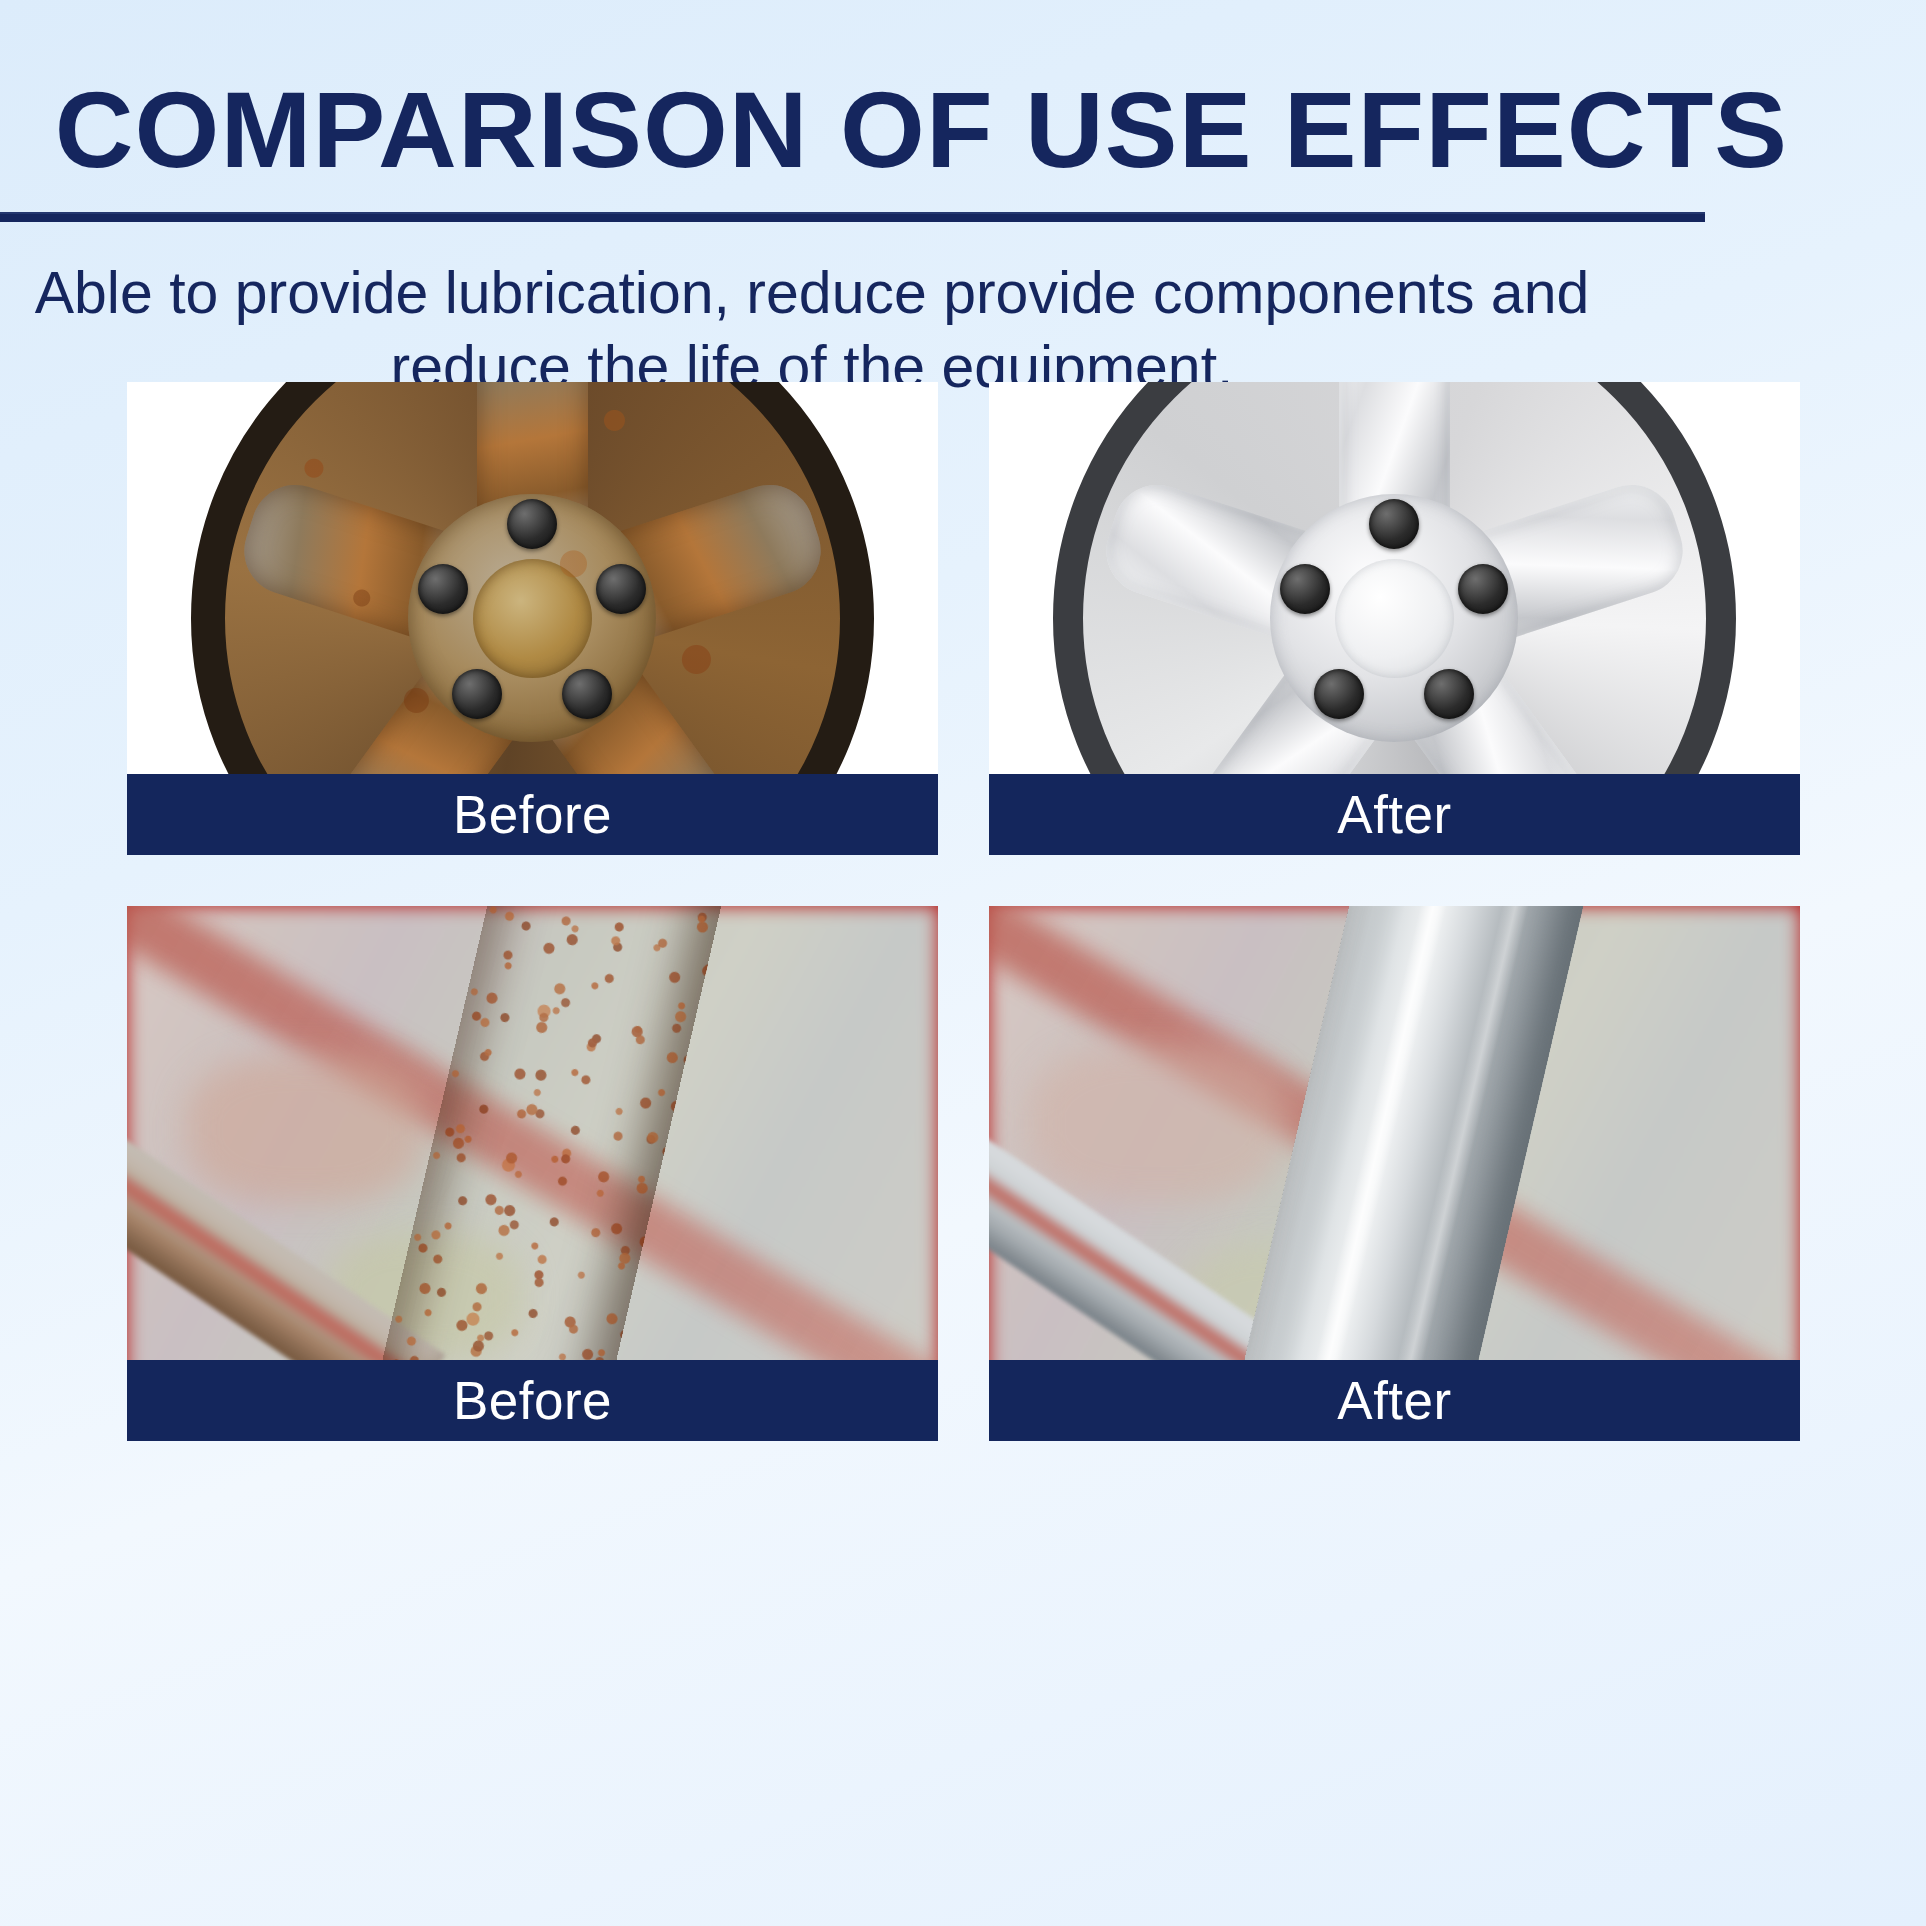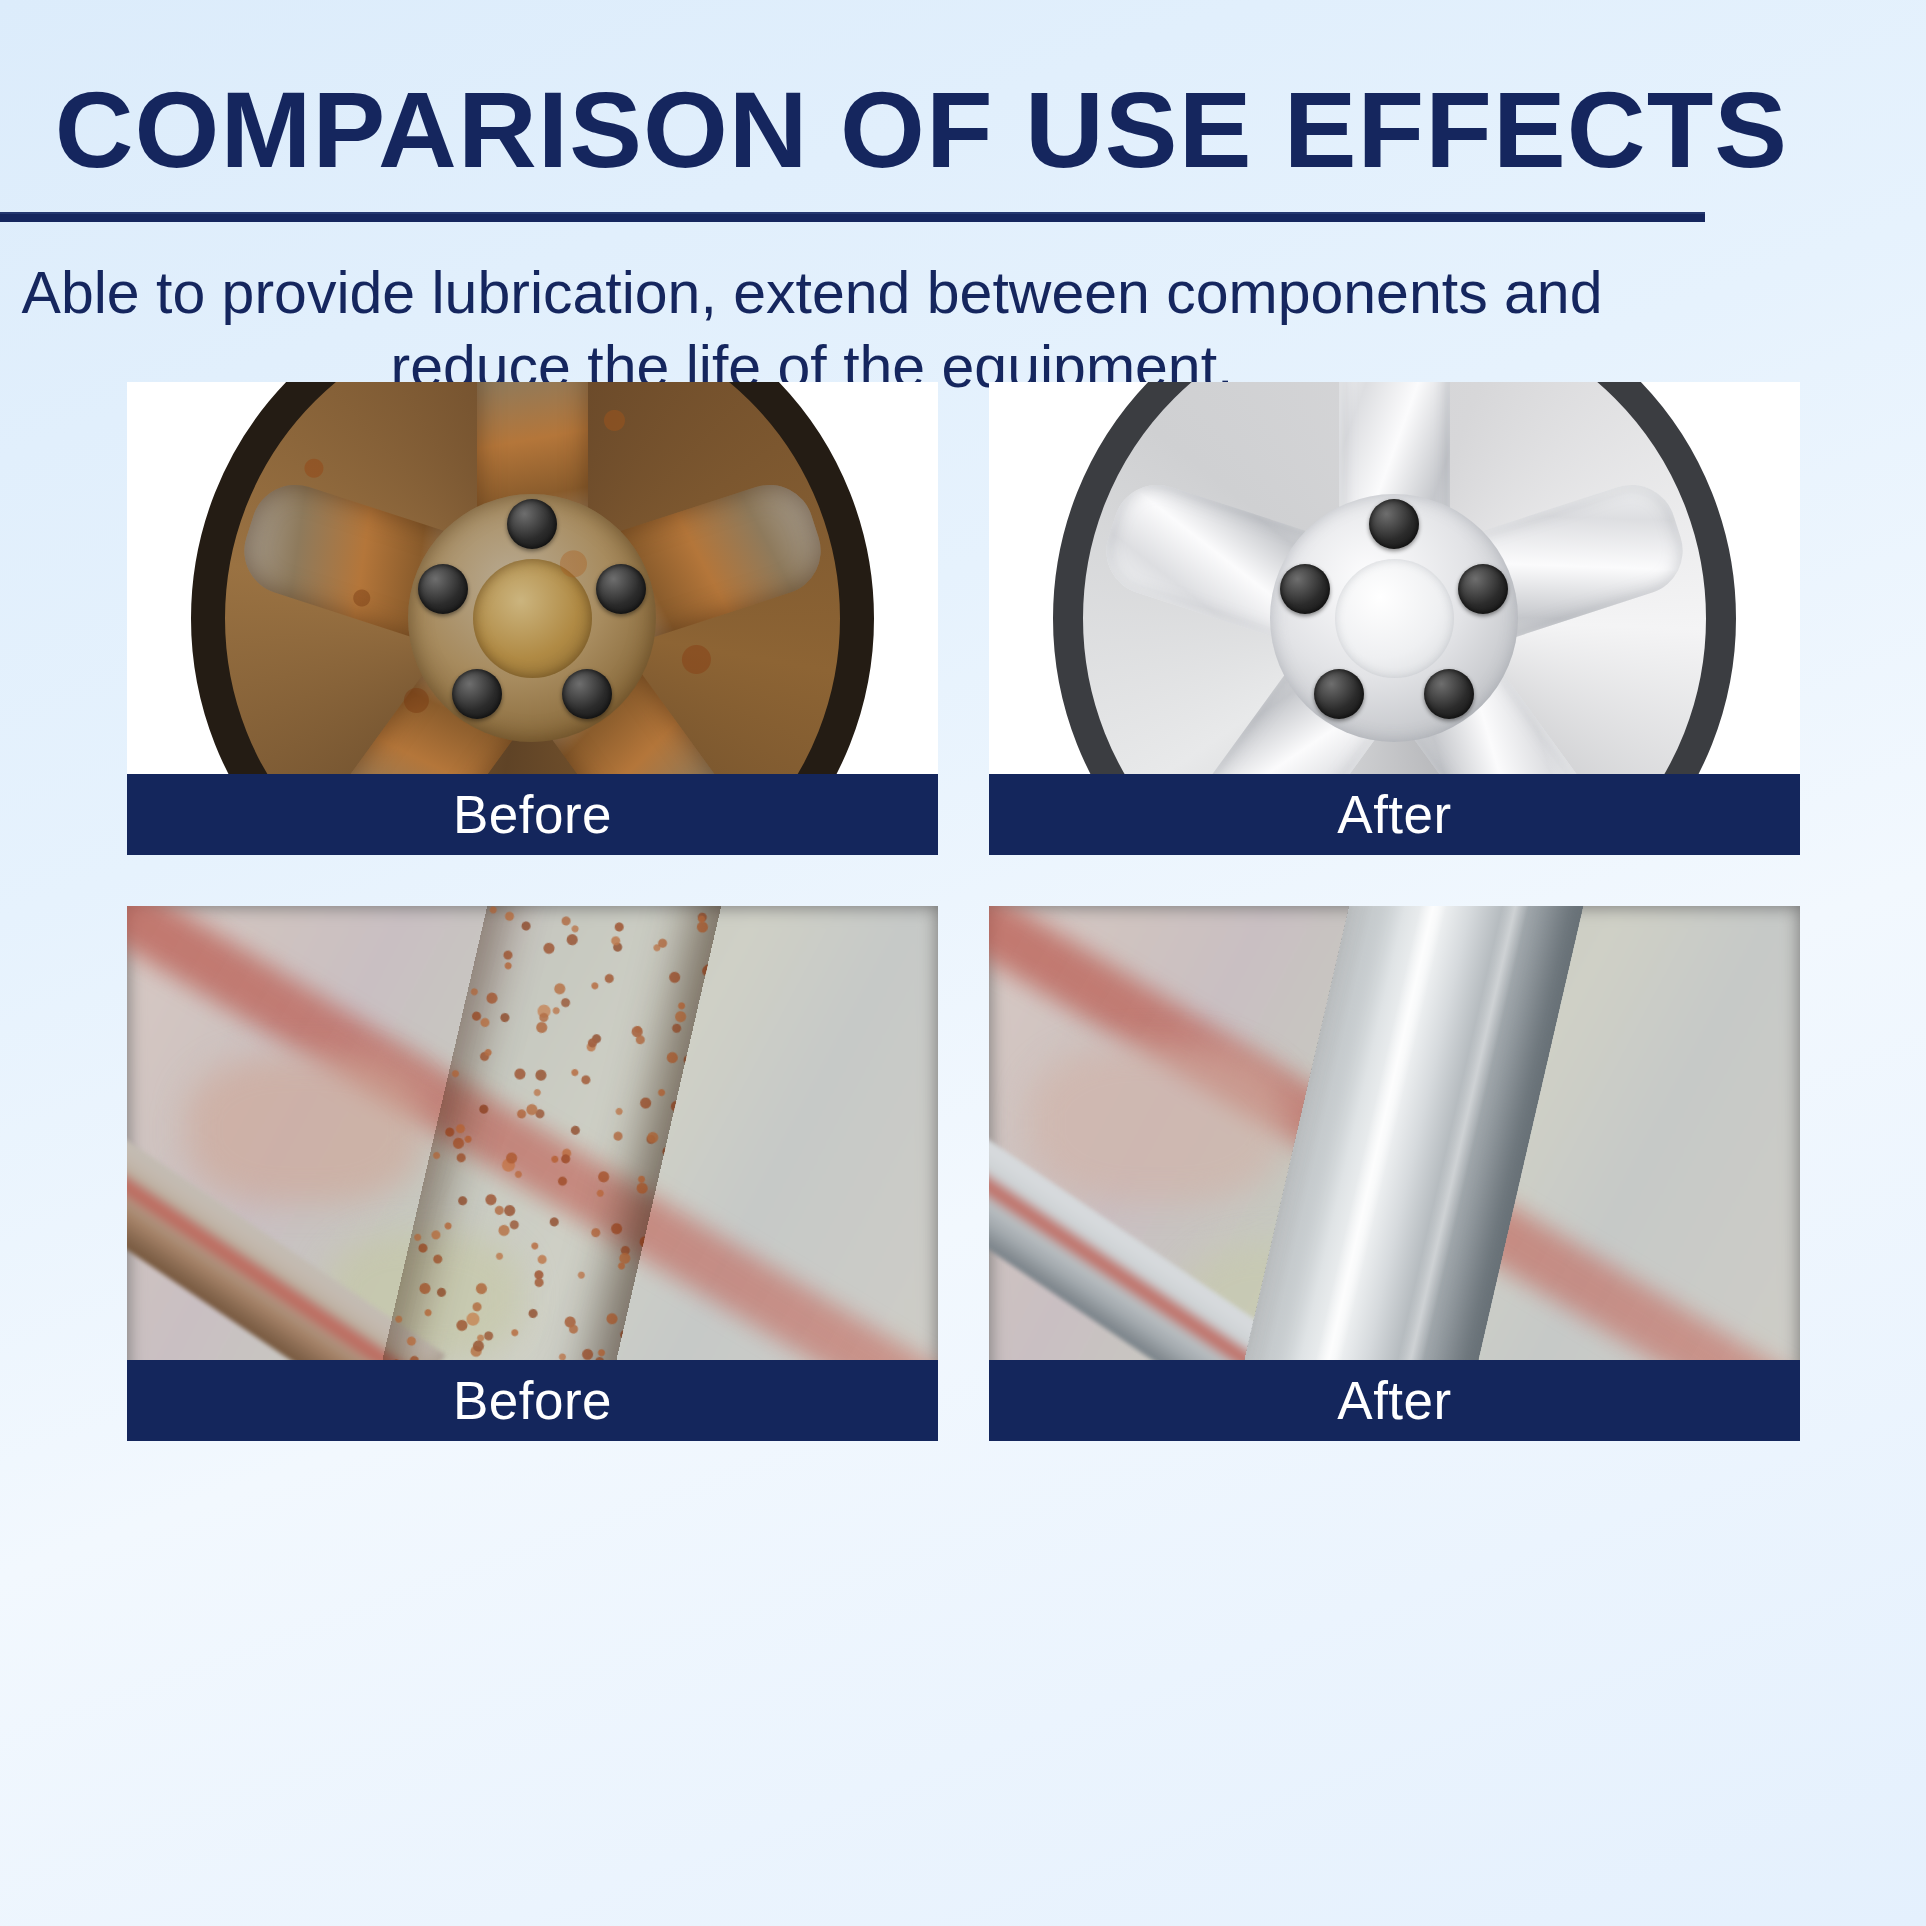--- a/index.html
+++ b/index.html
@@ -78,21 +78,21 @@
     display: flex;
     gap: 51px;
     margin-bottom: 51px;
   }
 
   .panel {
     position: relative;
     width: 798px;
     height: 473px;
     overflow: hidden;
-    background: #737373;
+    background: #b91c1c;
     padding-left: 27px;
   }
   .panel.tall {
     height: 535px;
   }
 
   .photo {
     position: absolute;
     inset: 0;
     overflow: hidden;
@@ -375,21 +375,21 @@
 </style>
 </head>
 <body>
 
 <div class="page">
 
   <div class="header">
     <h1 class="title">COMPARISON OF USE EFFECTS</h1>
     <div class="title-rule"></div>
     <div class="subtitle">
-      <span class="subtitle-line">Able to provide lubrication, extend between components and</span>
+      <span class="subtitle-line">Able to provide lubrication, reduce provide components and</span>
       <span class="subtitle-line">reduce the life of the equipment.</span>
     </div>
   </div>
 
   <div class="grid">
 
     <div class="grid-row">
 
       <div class="panel">
         <div class="photo">

